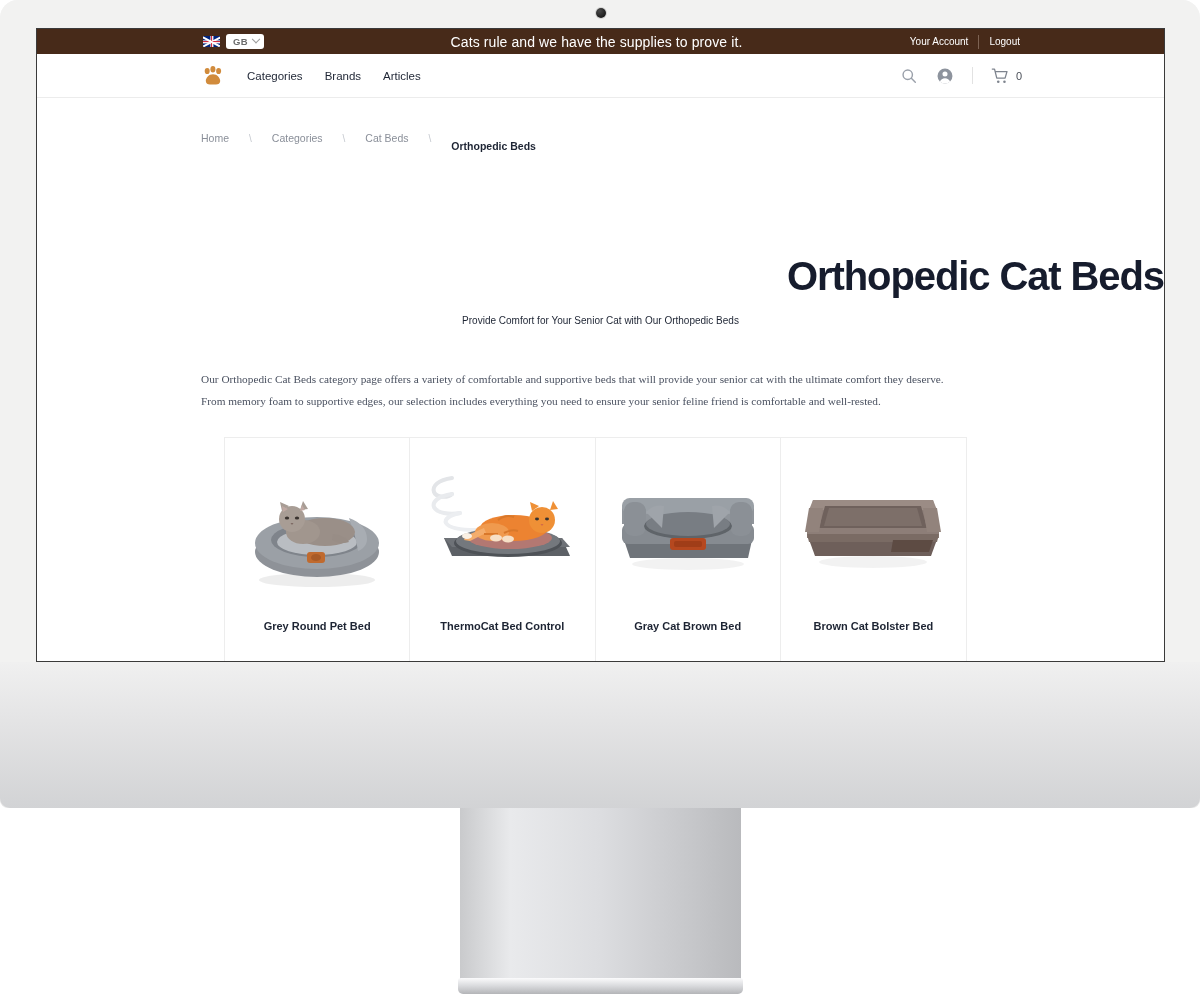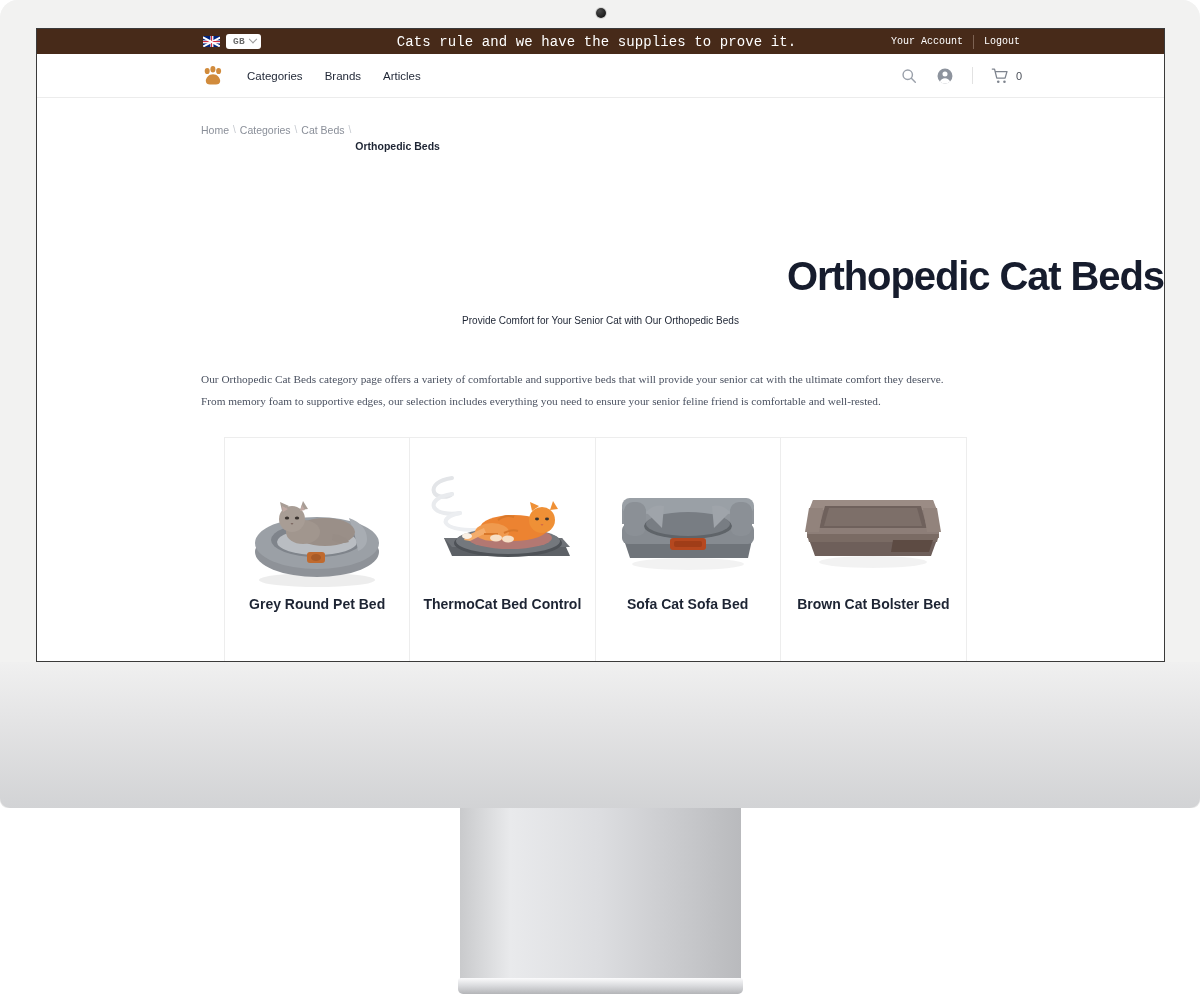--- a/index.html
+++ b/index.html
@@ -48,21 +48,21 @@
     background: #ffffff;
     border: 1px solid #3a3a3a;
     overflow: hidden;
   }
 
   
   #utility-bar {
     position: relative; height: 25px; width: 100%;
     background: #472a19;
     display: flex; align-items: center;
-    color: #ffffff; font-size: 10px; font-family: Liberation Mono, monospace;
+    color: #ffffff; font-size: 10px;
   }
   #locale-group {
     position: absolute; left: 166px; display: flex; align-items: center; gap: 6px;
   }
   .flag-uk {
     width: 17px; height: 11px; position: relative; overflow: hidden;
     background: #00247d; border-radius: 1px; display: inline-block;
   }
   .flag-uk::before, .flag-uk::after {
     content: ""; position: absolute; left: 50%; top: -50%;
@@ -115,21 +115,21 @@
   }
   .icon-btn { width: 18px; height: 18px; position: relative; color: #9aa0aa; }
   #nav-divider { width: 1px; height: 17px; background: #e2e2e2; }
   #cart-group { display: flex; align-items: center; gap: 7px; }
   #cart-count { font-size: 11px; color: #4a4f58; font-weight: 500; }
 
   
   #page-body { position: relative; width: 100%; }
   #breadcrumb {
     position: absolute; left: 164px; top: 26px;
-    display: flex; gap: 4px; font-size: 10.5px;
+    display: flex; align-items: center; gap: 20px; font-size: 10.5px;
   }
   #breadcrumb a { color: #8a8f99; text-decoration: none; }
   #breadcrumb .sep { color: #c3c7cd; font-size: 10px; }
   #breadcrumb .current { color: #1d2433; font-weight: 600; margin-top: 16px; }
 
   #page-title {
     position: absolute; left: 0; right: 0; top: 156px; text-align: right;
     font-size: 40px; font-weight: 800; color: #161c2d; letter-spacing: -1.1px;
   }
   #page-subtitle {
@@ -148,21 +148,21 @@
     display: flex;
   }
   .product-card {
     width: 186px; height: 100%; border-right: 1px solid #ededed;
     display: flex; flex-direction: column; align-items: center;
     padding-top: 10px;
   }
   .product-card:last-child { border-right: none; }
   .product-image { width: 160px; height: 148px; position: relative; }
   .product-name {
-    font-size: 14px; font-weight: 700; color: #1d2433; 
+    font-size: 11px; font-weight: 700; color: #1d2433; margin-top: 24px;
   }
 </style>
 </head>
 <body>
 
 <div id="monitor-frame">
   <div id="monitor-bezel-top"></div>
   <div id="webcam-dot"></div>
   <div id="monitor-chin"></div>
 </div>
@@ -323,21 +323,21 @@
             <rect x="16" y="54" width="22" height="34" rx="9" fill="#8b9096"></rect>
             <rect x="122" y="54" width="22" height="34" rx="9" fill="#8b9096"></rect>
             <ellipse cx="80" cy="78" rx="44" ry="13" fill="#5f6469"></ellipse>
             <ellipse cx="80" cy="76" rx="42" ry="12" fill="#787d83"></ellipse>
             <path d="M38 64q8-8 18-6l-2 22z" fill="#9fa4aa"></path>
             <path d="M122 64q-8-8-18-6l2 22z" fill="#9fa4aa"></path>
             <rect x="62" y="90" width="36" height="12" rx="3" fill="#b5481f"></rect>
             <rect x="66" y="93" width="28" height="6" rx="2" fill="#a03d18"></rect>
           </svg>
         </div>
-        <div class="product-name">Sofa Cat Sofa Bed</div>
+        <div class="product-name">Gray Cat Brown Bed</div>
 
       </div>
 
       <div class="product-card">
         <div class="product-image">
           <svg viewBox="0 0 160 148" width="160" height="148">
             <ellipse cx="80" cy="114" rx="54" ry="6" fill="#000" opacity=".05"></ellipse>
             <path d="M14 86 L146 86 L138 108 L22 108 Z" fill="#6e5f5a"></path>
             <path d="M14 78 L146 78 L146 90 L14 90 Z" fill="#8a7b74"></path>
             <path d="M20 52 L140 52 L146 86 L14 86 Z" fill="#8d7e78"></path>

